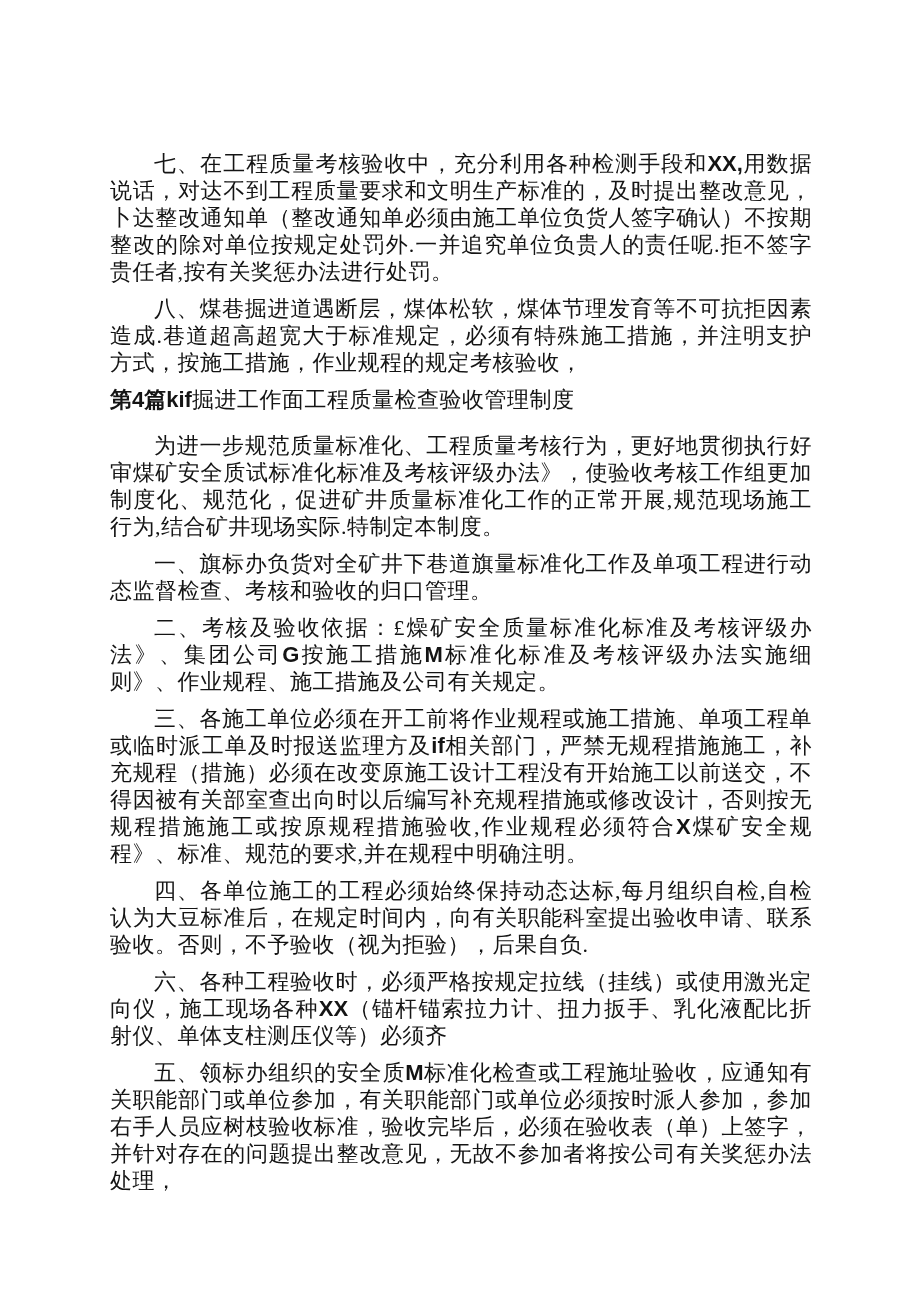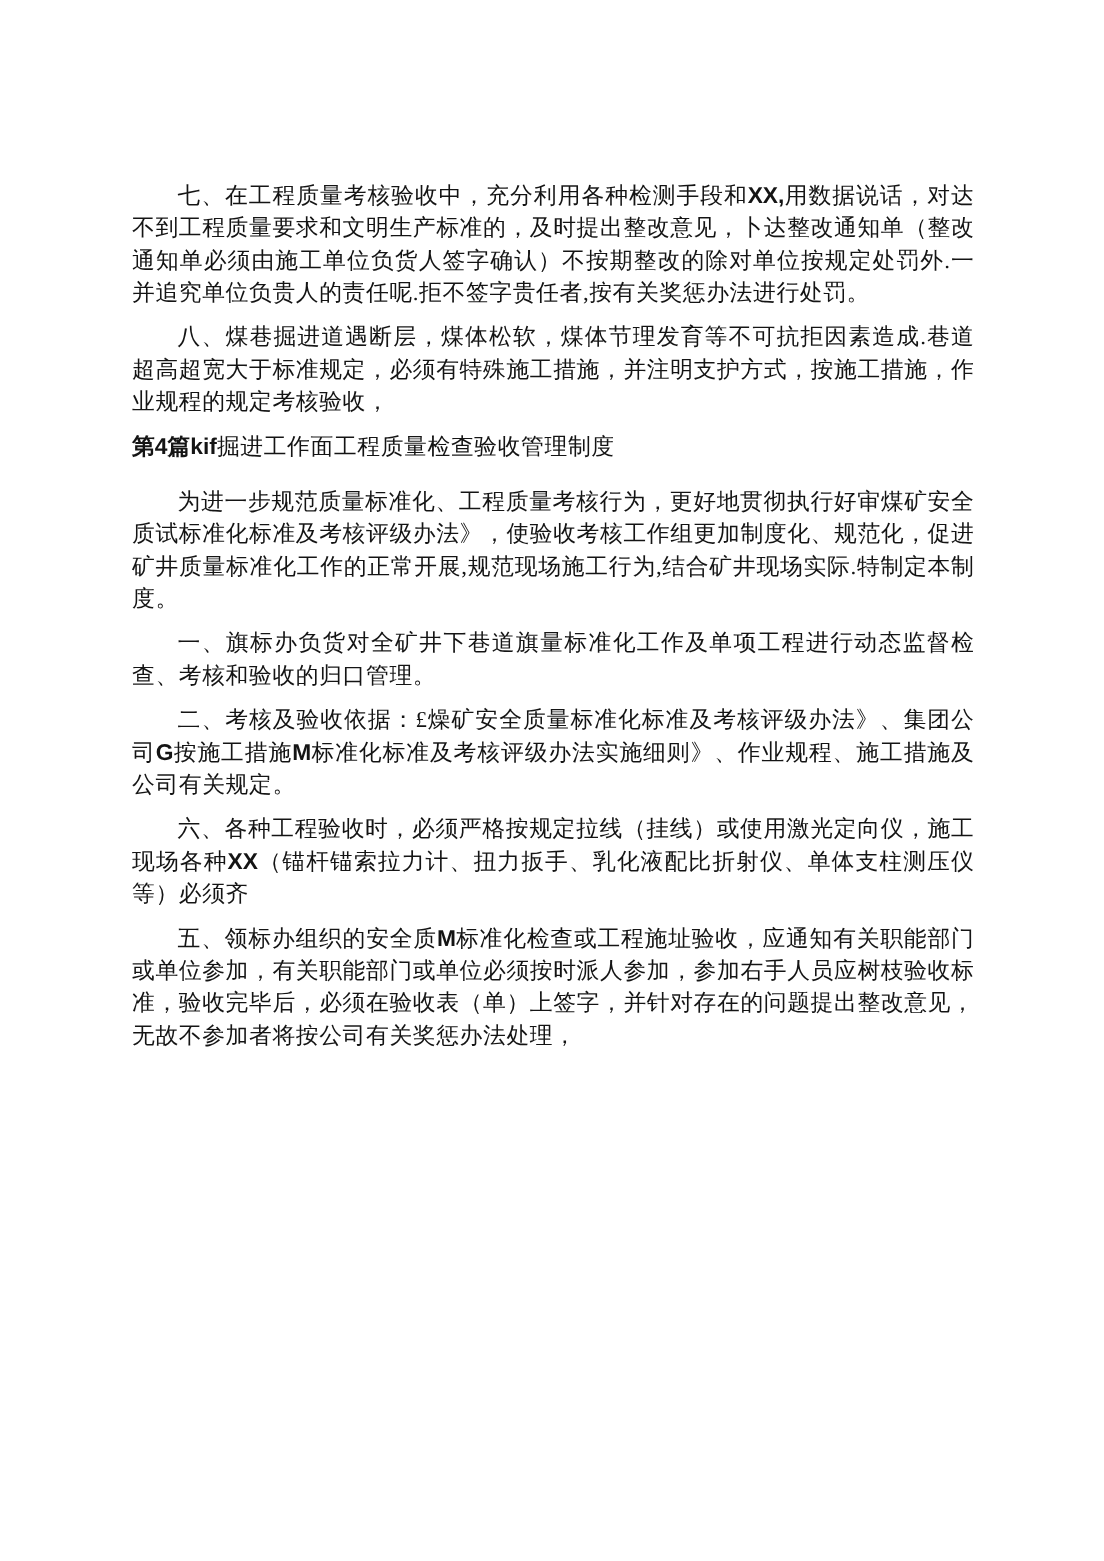--- a/index.html
+++ b/index.html
@@ -18,21 +18,21 @@
     color: #141414;
   }
   .doc-body {
     position: absolute;
     left: 110px;
     top: 150px;
     width: 702px;
   }
   .doc-body p {
     margin: 0 0 10px 0;
-    font-size: 19px;
+    font-size: 22px;
     line-height: 27px;
     text-align: justify;
     word-break: break-all;
     letter-spacing: 0.5px;
   }
   .doc-body p.body {
     text-indent: 2em;
   }
   .doc-body p.heading {
     text-indent: 0;
@@ -48,16 +48,18 @@
 <body>
 
 <div class="page">
   <div class="doc-body">
       <p class="body"><span>七、在工程质量考核验收中，充分利用各种检测手段和</span><b>XX,</b><span>用数据说话，对达不到工程质量要求和文明生产标准的，及时提出整改意见，卜达整改通知单（整改通知单必须由施工单位负货人签字确认）不按期整改的除对单位按规定处罚外.一并追究单位负贵人的责任呢.拒不签字贵任者,按有关奖惩办法进行处罚。</span></p>
       <p class="body"><span>八、煤巷掘进道遇断层，煤体松软，煤体节理发育等不可抗拒因素造成.巷道超高超宽大于标准规定，必须有特殊施工措施，并注明支护方式，按施工措施，作业规程的规定考核验收，</span></p>
       <p class="heading"><b>第4篇kif</b><span>掘进工作面工程质量检查验收管理制度</span></p>
       <p class="body"><span>为进一步规范质量标准化、工程质量考核行为，更好地贯彻执行好审煤矿安全质试标准化标准及考核评级办法》，使验收考核工作组更加制度化、规范化，促进矿井质量标准化工作的正常开展,规范现场施工行为,结合矿井现场实际.特制定本制度。</span></p>
       <p class="body"><span>一、旗标办负货对全矿井下巷道旗量标准化工作及单项工程进行动态监督检查、考核和验收的归口管理。</span></p>
       <p class="body"><span>二、考核及验收依据：£燥矿安全质量标准化标准及考核评级办法》、集团公司</span><b>G</b><span>按施工措施</span><b>M</b><span>标准化标准及考核评级办法实施细则》、作业规程、施工措施及公司有关规定。</span></p>
+      <p class="body"><span>三、各施工单位必须在开工前将作业规程或施工措施、单项工程单或临时派工单及时报送监理方及</span><b>if</b><span>相关部门，严禁无规程措施施工，补充规程（措施）必须在改变原施工设计工程没有开始施工以前送交，不得因被有关部室查出向时以后编写补充规程措施或修改设计，否则按无规程措施施工或按原规程措施验收,作业规程必须符合</span><b>X</b><span>煤矿安全规程》、标准、规范的要求,并在规程中明确注明。</span></p>
+      <p class="body"><span>四、各单位施工的工程必须始终保持动态达标,每月组织自检,自检认为大豆标准后，在规定时间内，向有关职能科室提出验收申请、联系验收。否则，不予验收（视为拒验），后果自负.</span></p>
       <p class="body"><span>六、各种工程验收时，必须严格按规定拉线（挂线）或使用激光定向仪，施工现场各种</span><b>XX</b><span>（锚杆锚索拉力计、扭力扳手、乳化液配比折射仪、单体支柱测压仪等）必须齐</span></p>
       <p class="body"><span>五、领标办组织的安全质</span><b>M</b><span>标准化检查或工程施址验收，应通知有关职能部门或单位参加，有关职能部门或单位必须按时派人参加，参加右手人员应树枝验收标准，验收完毕后，必须在验收表（单）上签字，并针对存在的问题提出整改意见，无故不参加者将按公司有关奖惩办法处理，</span></p>
     </div>
 </div>
 
 </body></html>

